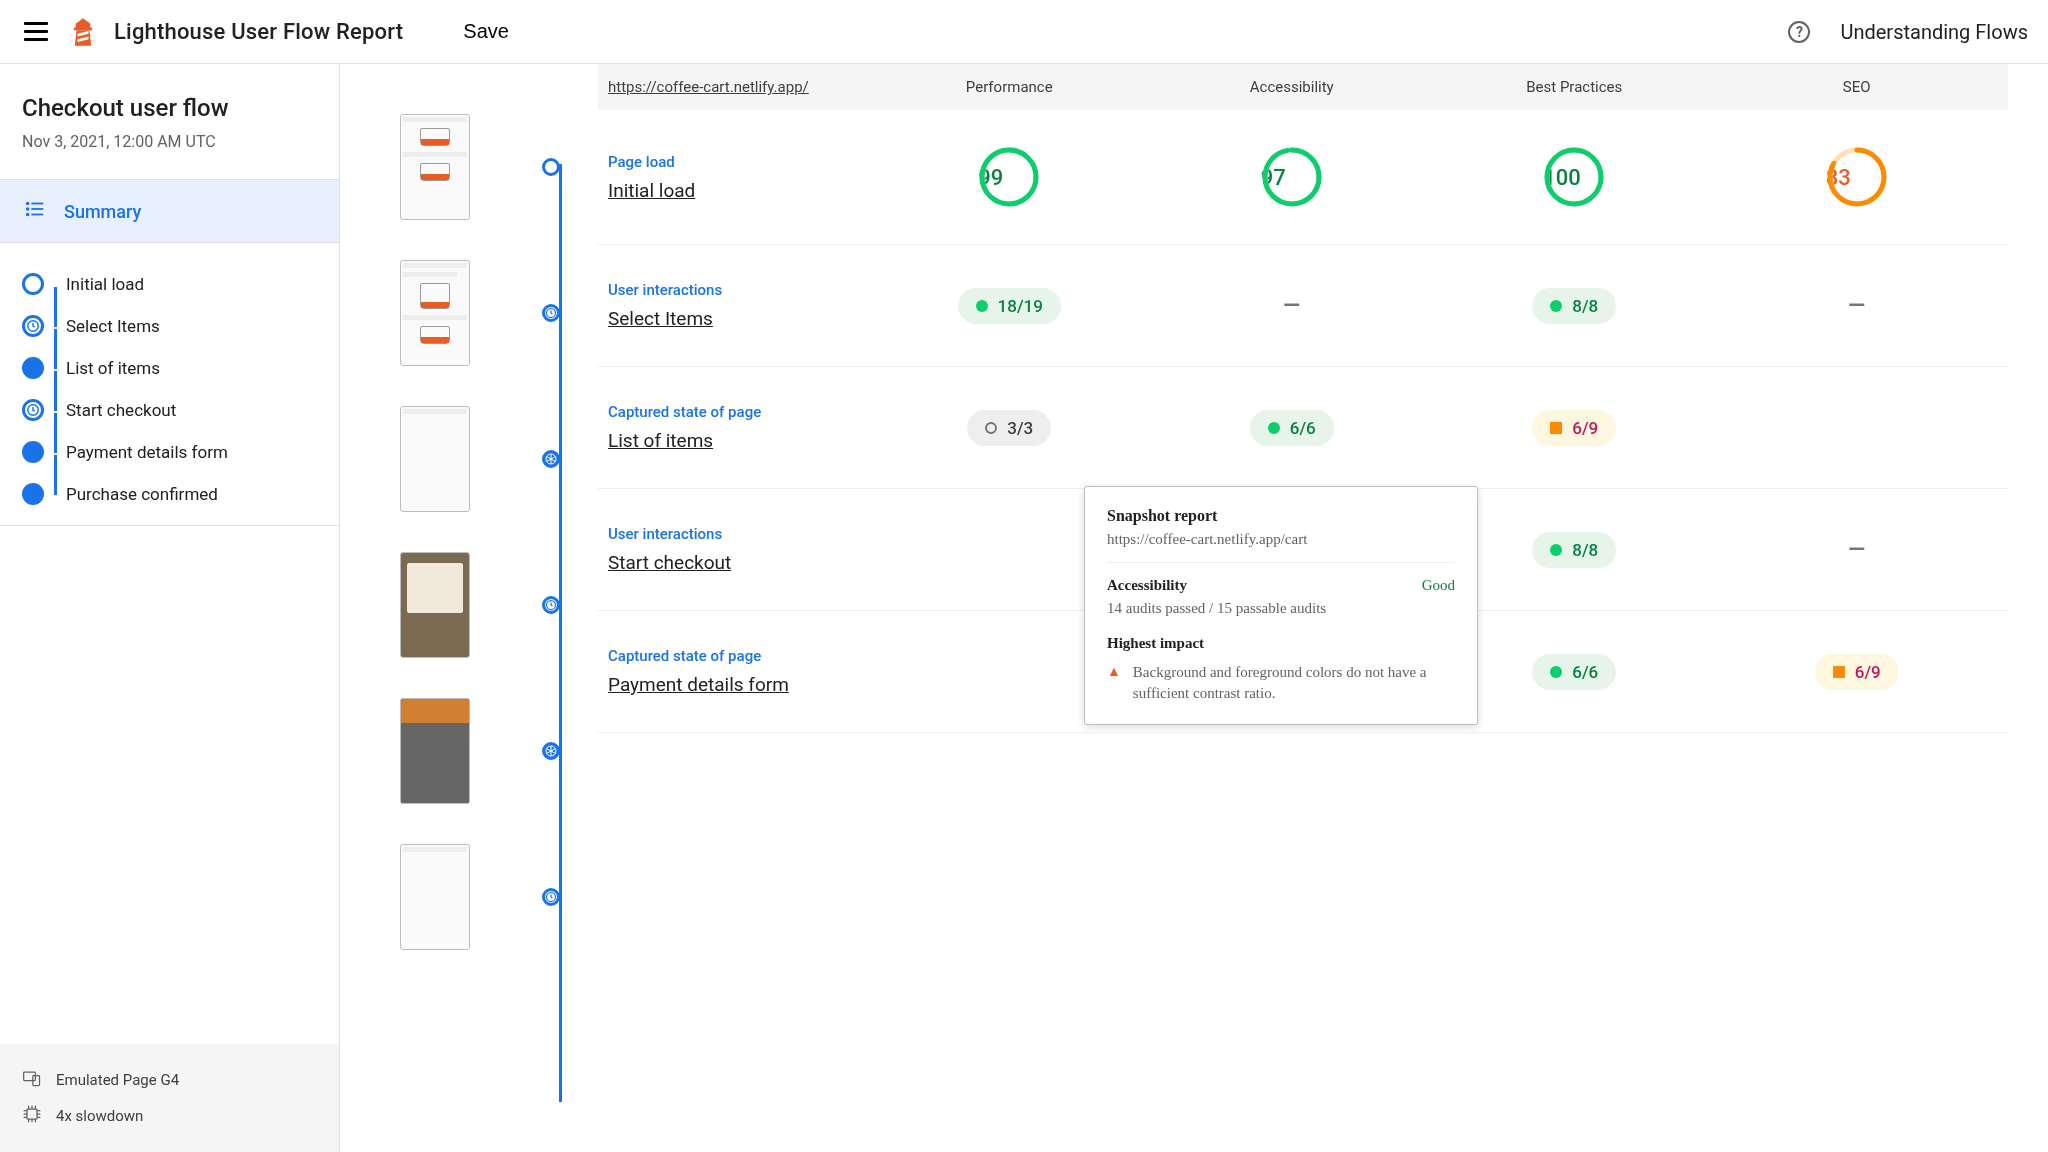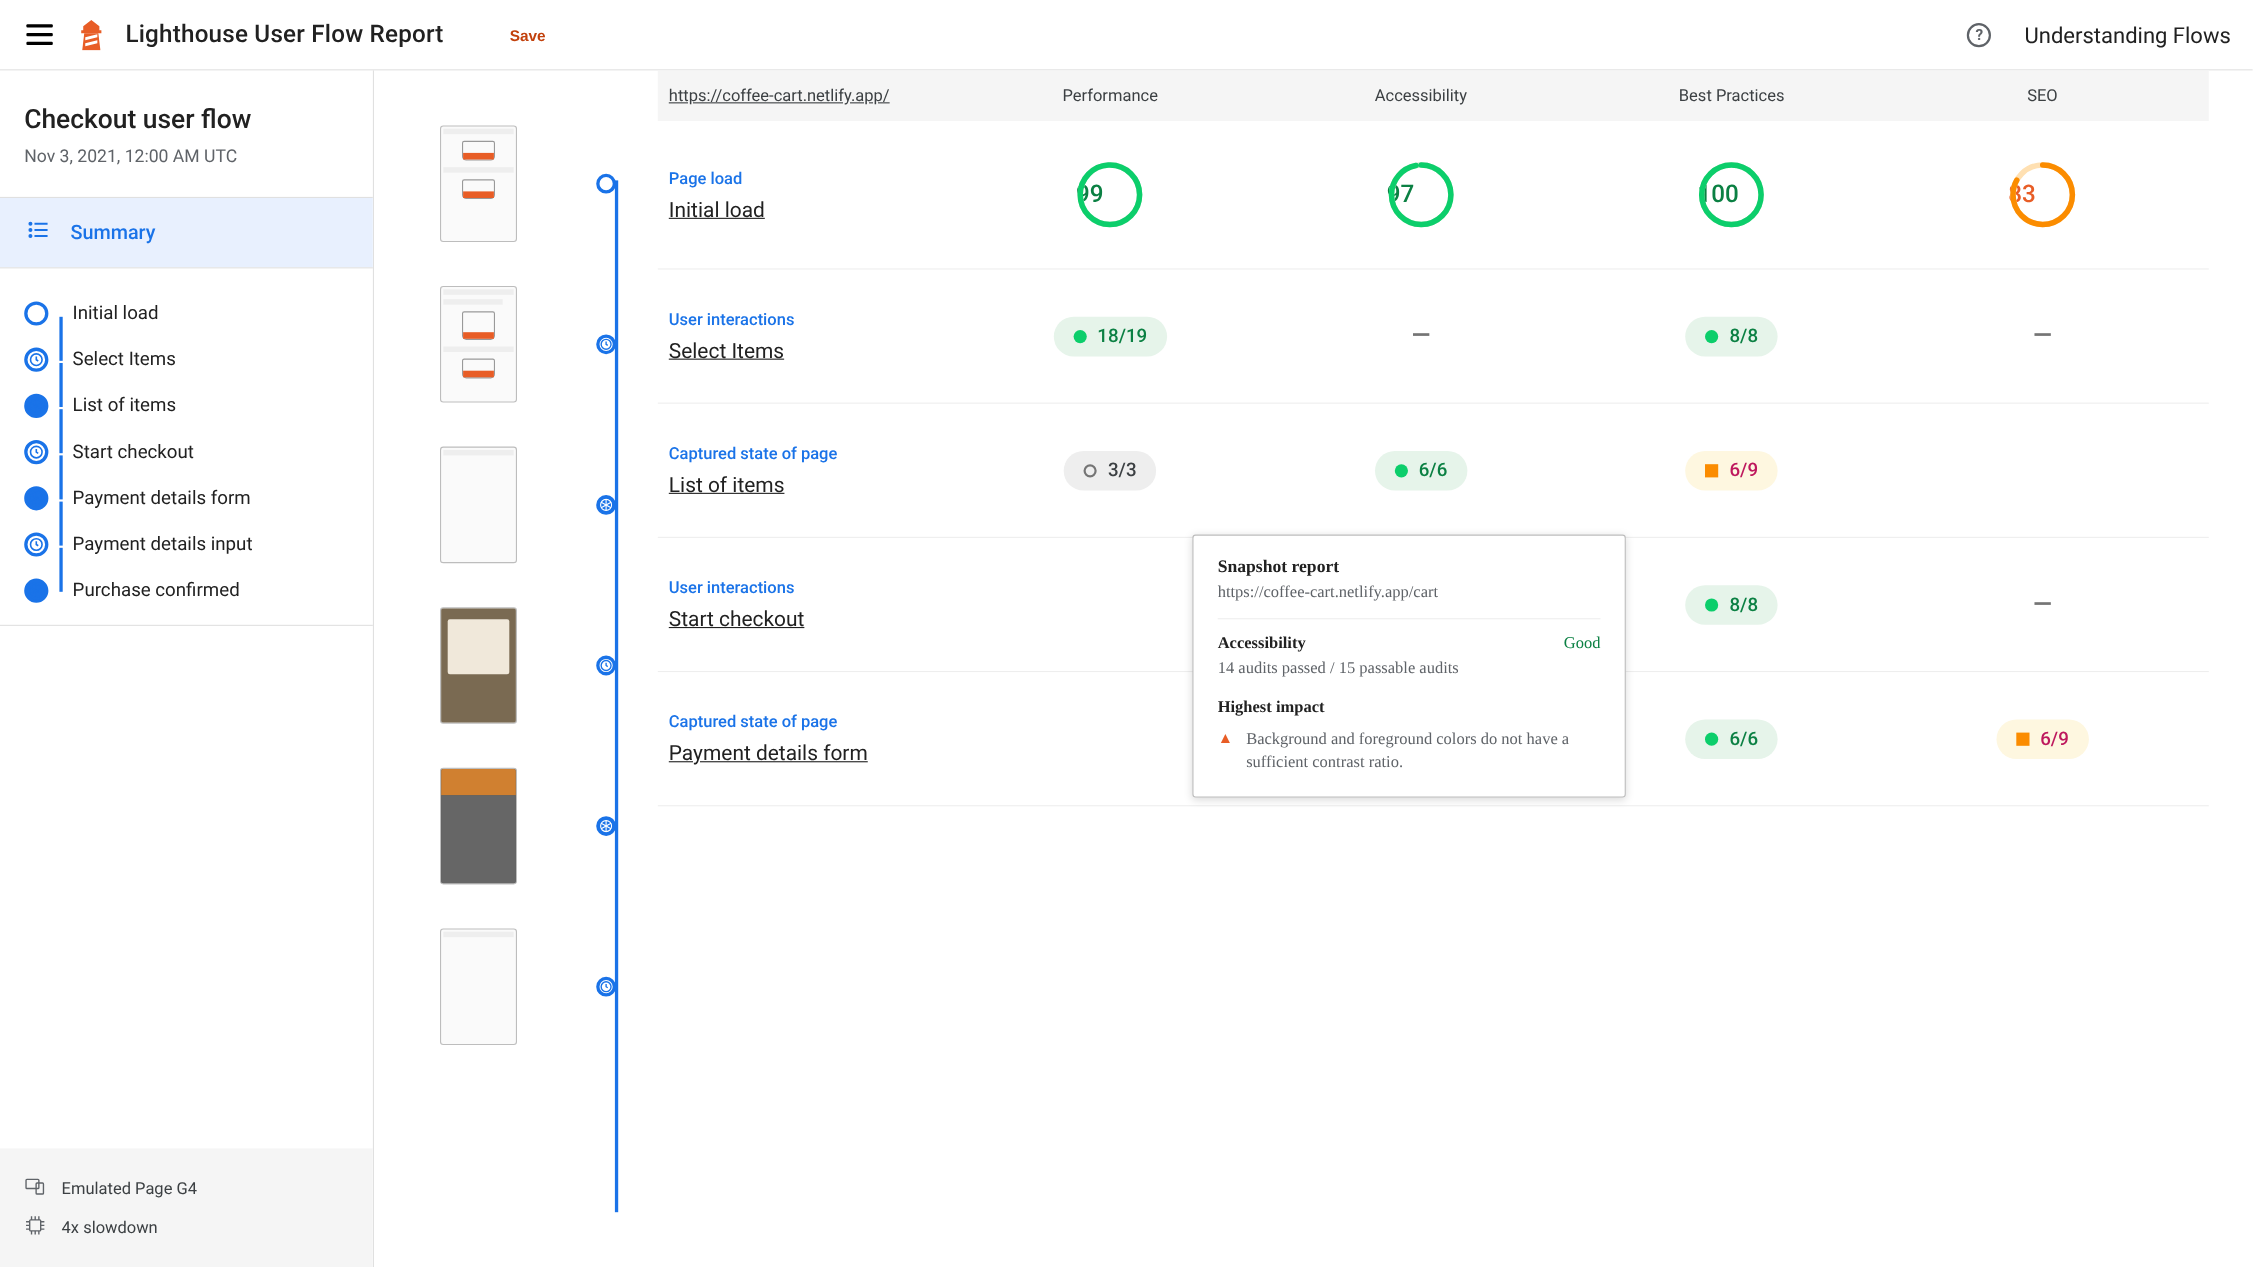--- a/index.html
+++ b/index.html
@@ -4,21 +4,21 @@
 <style>
   * { box-sizing: border-box; margin: 0; padding: 0; }
   body { font-family: Roboto, "Helvetica Neue", Arial, sans-serif; color: #212121; font-size: 14px; background: #fff; overflow: hidden; }
   
   
   .header { height: 64px; display: flex; align-items: center; padding: 0 20px; border-bottom: 1px solid #e0e0e0; gap: 20px; }
   .hamburger { display: flex; flex-direction: column; gap: 5px; cursor: pointer; padding: 4px; }
   .hamburger span { width: 24px; height: 3px; background: #000; border-radius: 1px; }
   .lh-logo svg { width: 22px; height: 28px; display: block; }
   .app-title { font-size: 22px; font-weight: 500; letter-spacing: 0.2px; }
-  .save-btn { margin-left: 40px; font-size: 14px; font-weight: 700; color: #c2410c; background: none; border: none; cursor: pointer; }
+  .save-btn { margin-left: 40px; font-size: 20px; font-weight: 400; color: #000000; background: none; border: none; cursor: pointer; }
   .header-spacer { flex: 1; }
   .help-icon { width: 22px; height: 22px; border: 2px solid #5f6368; border-radius: 50%; display: flex; align-items: center; justify-content: center; font-size: 14px; font-weight: bold; color: #5f6368; }
   .help-link { font-size: 20px; color: #212121; margin-left: 10px; cursor: pointer; }
 
   
   .body-wrap { display: flex; height: calc(100vh - 64px); }
   .sidebar { width: 340px; border-right: 1px solid #e0e0e0; overflow-y: auto; padding-top: 30px; display: flex; flex-direction: column; }
   .sb-header { padding: 0 22px 28px 22px; }
   .sb-title { font-size: 24px; font-weight: 500; margin-bottom: 10px; }
   .sb-date { font-size: 16px; color: #5f6368; }
@@ -190,30 +190,20 @@
           <div class="connector"></div>
           <div class="node" style="background:#1a73e8">
             <svg viewBox="0 0 24 24" stroke="#fff" stroke-width="2">
               <circle cx="12" cy="12" r="10"></circle>
               <line x1="12" y1="2" x2="12" y2="22"></line>
               <line x1="3" y1="7" x2="21" y2="17"></line>
               <line x1="3" y1="17" x2="21" y2="7"></line>
             </svg>
           </div>
           <span>Payment details form</span>
-        </div>
-        <div class="sb-step">
-          <div class="connector"></div>
-          <div class="node">
-            <svg viewBox="0 0 24 24" stroke-width="2.5">
-              <circle cx="12" cy="12" r="9"></circle>
-              <polyline points="12 7 12 12 15 14"></polyline>
-            </svg>
-          </div>
-          <span>Payment details input</span>
         </div>
         <div class="sb-step">
           <div class="connector"></div>
           <div class="node" style="background:#1a73e8">
             <svg viewBox="0 0 24 24" stroke="#fff" stroke-width="2">
               <circle cx="12" cy="12" r="10"></circle>
               <line x1="12" y1="2" x2="12" y2="22"></line>
               <line x1="3" y1="7" x2="21" y2="17"></line>
               <line x1="3" y1="17" x2="21" y2="7"></line>
             </svg>

